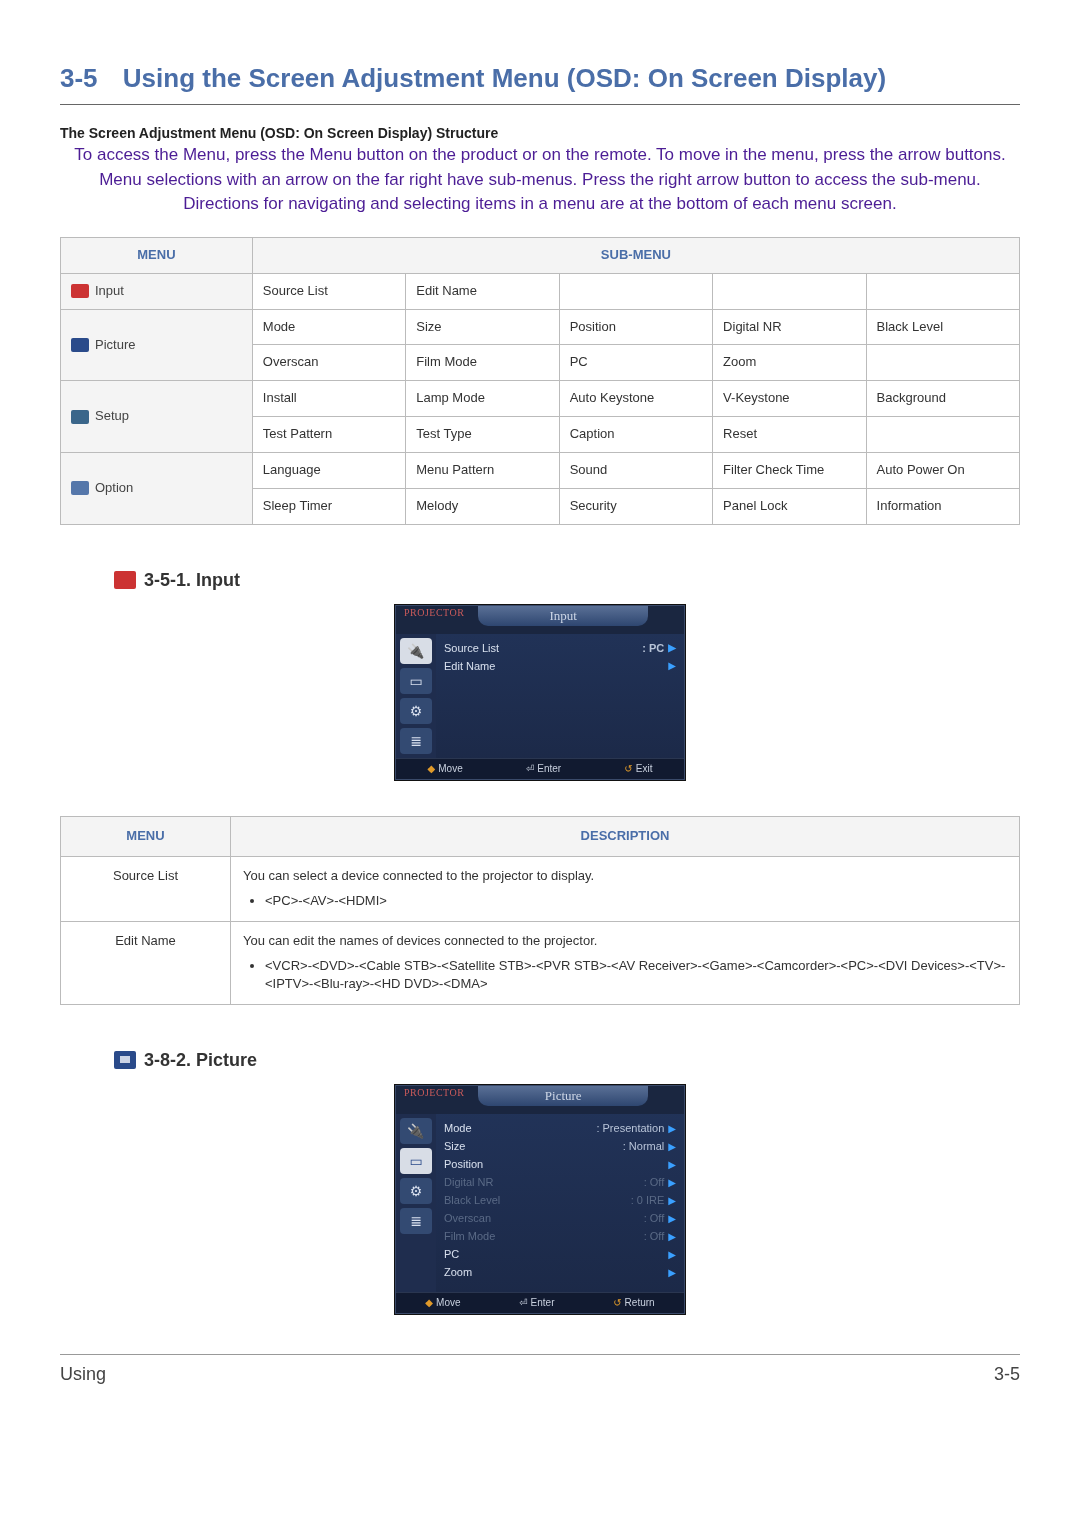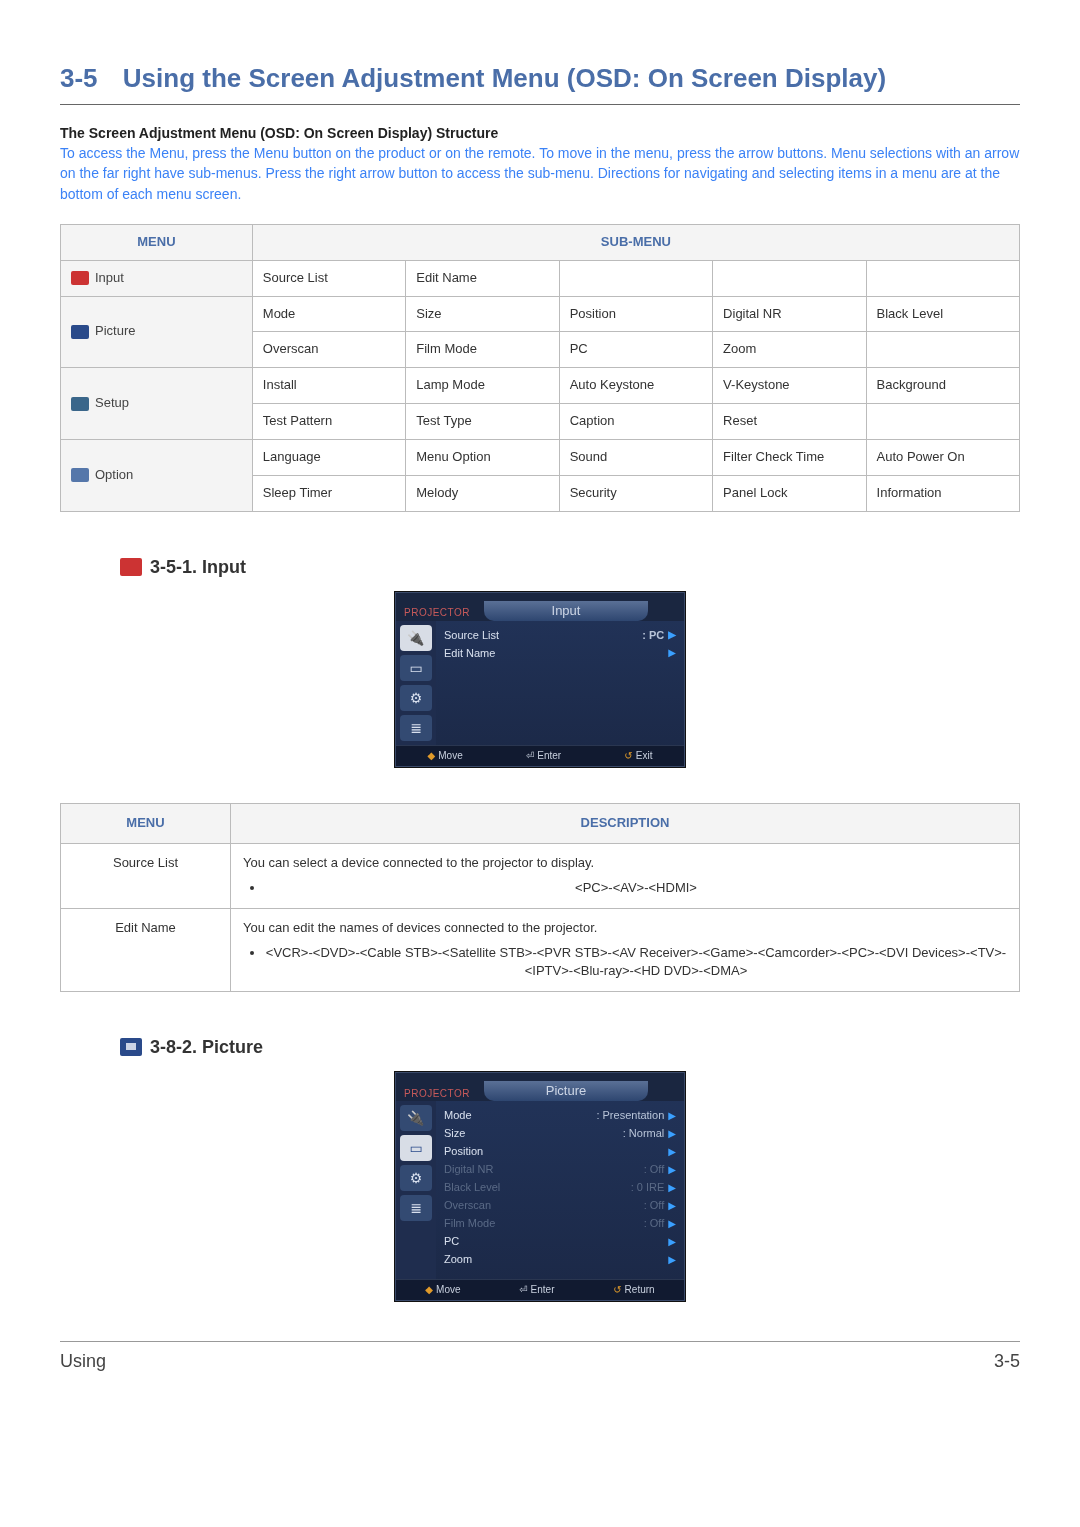--- a/index.html
+++ b/index.html
@@ -15,21 +15,21 @@
   }
   .section-title {
     font-size: 26px;
     color: #4a6ea8;
     font-weight: bold;
     margin-bottom: 4px;
   }
   .section-title .num { margin-right: 18px; }
   hr.sep { border: none; border-top: 1px solid #666; margin: 6px 0 18px 0; }
   .struct-head { font-size: 14px; font-weight: bold; color: #222; margin-bottom: 0; }
-  .body-text { font-size: 14px; color: #3b82f6; margin-bottom: 20px; }
+  .body-text { font-size: 17px; color: #4c1d95; margin-bottom: 20px; text-align: center; }
 
   
   table.submenu {
     width: 100%;
     border-collapse: collapse;
     margin-bottom: 42px;
     table-layout: fixed;
   }
   table.submenu th, table.submenu td {
     border: 1px solid #bbb;
@@ -60,42 +60,42 @@
   .ico-option { background:#5577aa; }
 
   
   .subhead {
     display: flex;
     align-items: center;
     gap: 8px;
     font-size: 18px;
     font-weight: bold;
     color: #333;
-    margin: 10px 0 12px 12px;
+    margin: 10px 0 12px 6px;
     padding-left: 48px;
   }
   .subhead .sqico {
     width: 22px; height: 18px; border-radius: 2px;
     display:inline-flex; align-items:center; justify-content:center;
   }
   .sq-red { background:#c33; }
   .sq-blue { background:#2a4a8a; position:relative; }
   .sq-blue::after { content:""; position:absolute; width:10px; height:7px; background:#ccd4e6; top:5px; left:6px; }
 
   
   .osd {
     width: 290px; margin: 0 auto 36px auto;
     background: linear-gradient(#22345a,#1b2846);
     border: 1px solid #3a4a6a; color:#d8e0ee;
     font-size: 11px;
     box-shadow: 0 0 0 1px #111;
   }
   .osd .topbar {
-    display:flex; align-items:flex-end; height:28px;
-    background:#1a2640; font-size:10px;
+    display:flex; align-items:flex-start; height:28px;
+    background:#1a2640; font-size:10px;font-family:Liberation Serif, serif;
   }
   .osd .topbar .proj { color:#c85a5a; padding:0 8px; letter-spacing:0.5px; }
   .osd .topbar .tab {
     flex:1; text-align:center; color:#cdd6e6;
     background: linear-gradient(#5a7096,#2e4670);
     border-radius: 0 0 10px 10px; margin: 0 6px; height:20px; line-height:20px;
     font-size:13px;
   }
   .osd .main { display:flex; }
   .osd .side {
@@ -133,21 +133,21 @@
   table.desc {
     width:100%; border-collapse: collapse; margin-bottom: 42px;
   }
   table.desc th, table.desc td {
     border:1px solid #bbb; padding: 10px 12px; vertical-align: top; font-size:13px;
   }
   table.desc th {
     text-align:center; background:#f4f4f4; color:#4a6ea8; font-weight:bold;
   }
   table.desc td.k { text-align:center; width: 170px; }
-  table.desc ul { list-style: disc; margin: 6px 0 0 22px; text-align: center; }
+  table.desc ul { list-style: disc; margin: 6px 0 0 22px; }
 
   
   .foot { border-top:1px solid #999; margin-top: 40px; padding-top:6px;
           display:flex; justify-content:space-between; font-size:18px; color:#444; }
 </style>
 </head>
 <body>
 
 <div class="section-title">
   <span class="num">3-5</span>
@@ -208,21 +208,21 @@
       <tr>
         <td>Test Pattern</td>
         <td>Test Type</td>
         <td>Caption</td>
         <td>Reset</td>
         <td></td>
       </tr>
       <tr>
         <td class="m" rowspan="2"><span class="ico ico-option"></span><span>Option</span></td>
         <td>Language</td>
-        <td>Menu Option</td>
+        <td>Menu Pattern</td>
         <td>Sound</td>
         <td>Filter Check Time</td>
         <td>Auto Power On</td>
       </tr>
       <tr>
         <td>Sleep Timer</td>
         <td>Melody</td>
         <td>Security</td>
         <td>Panel Lock</td>
         <td>Information</td>

